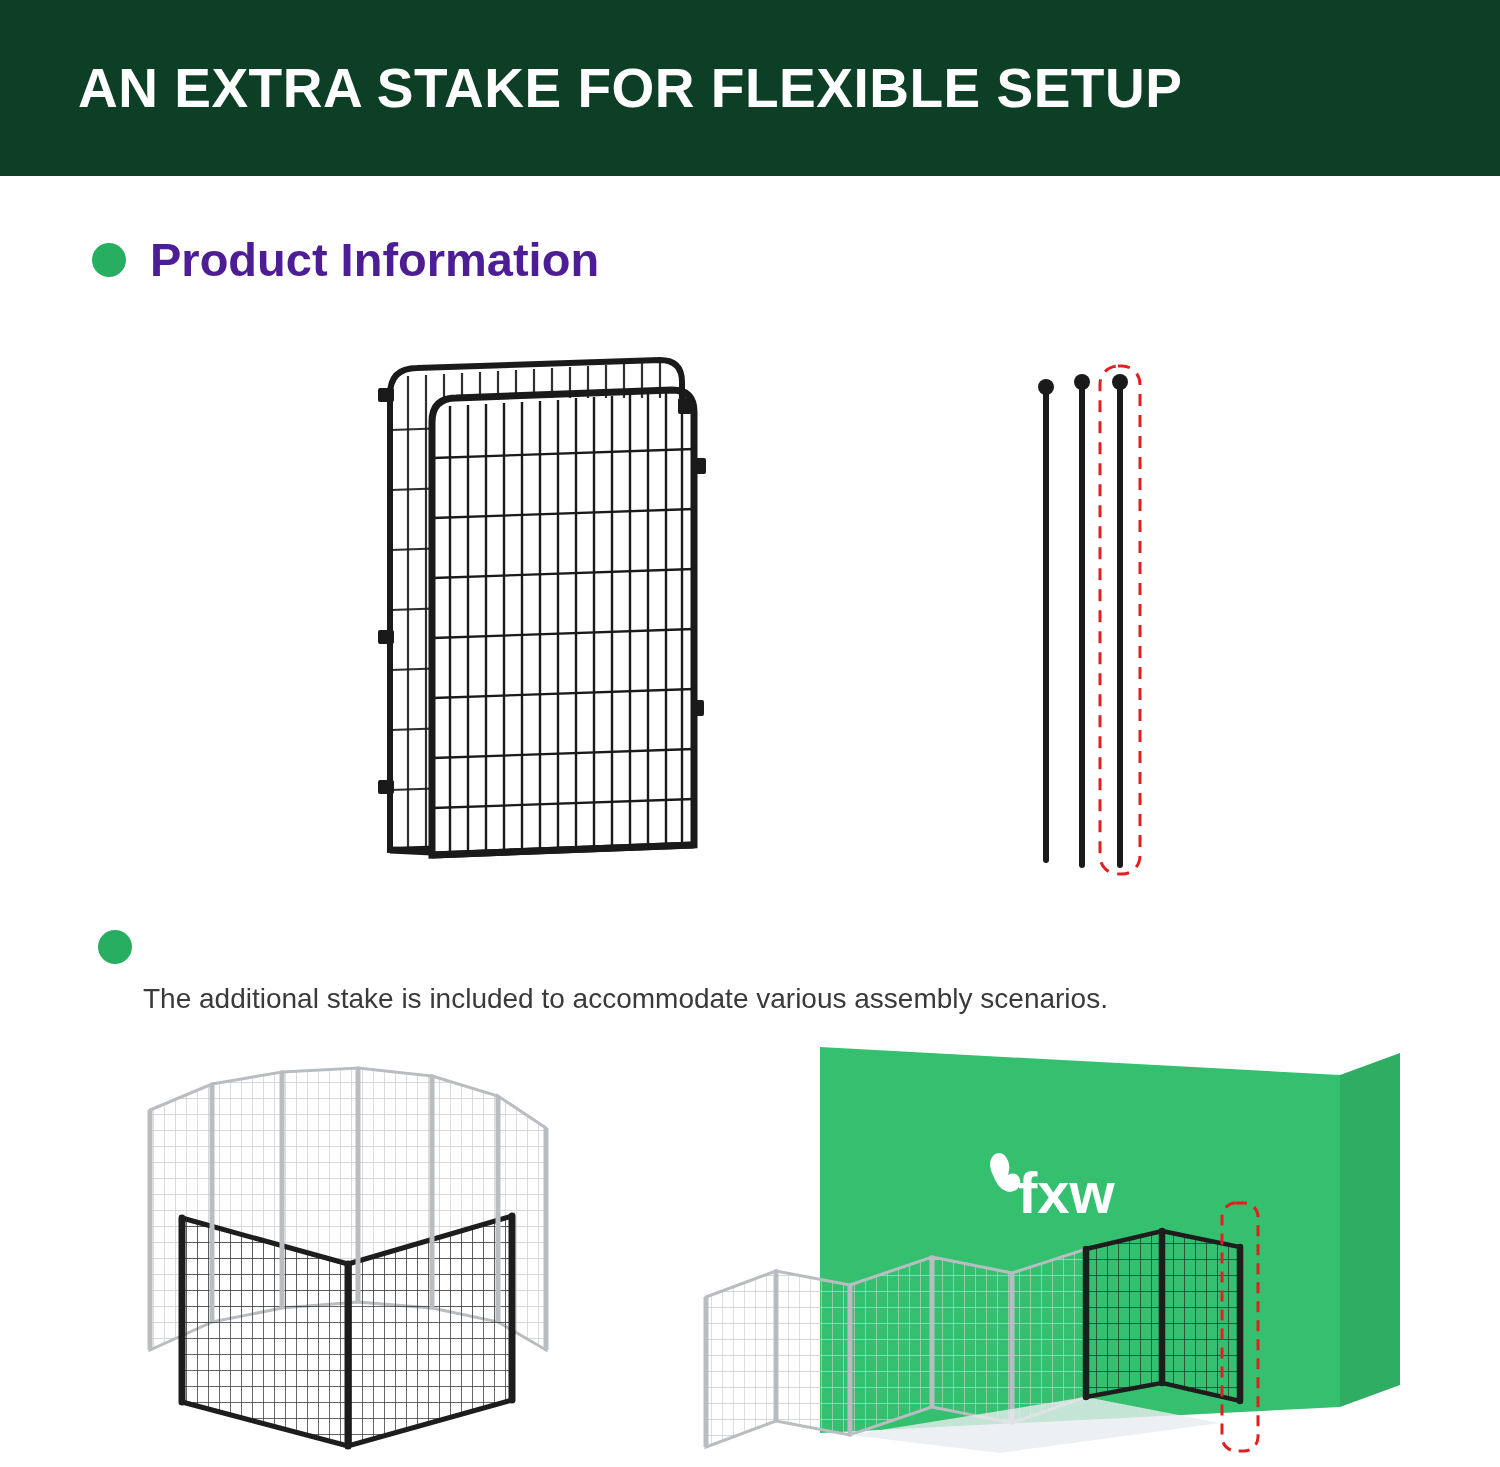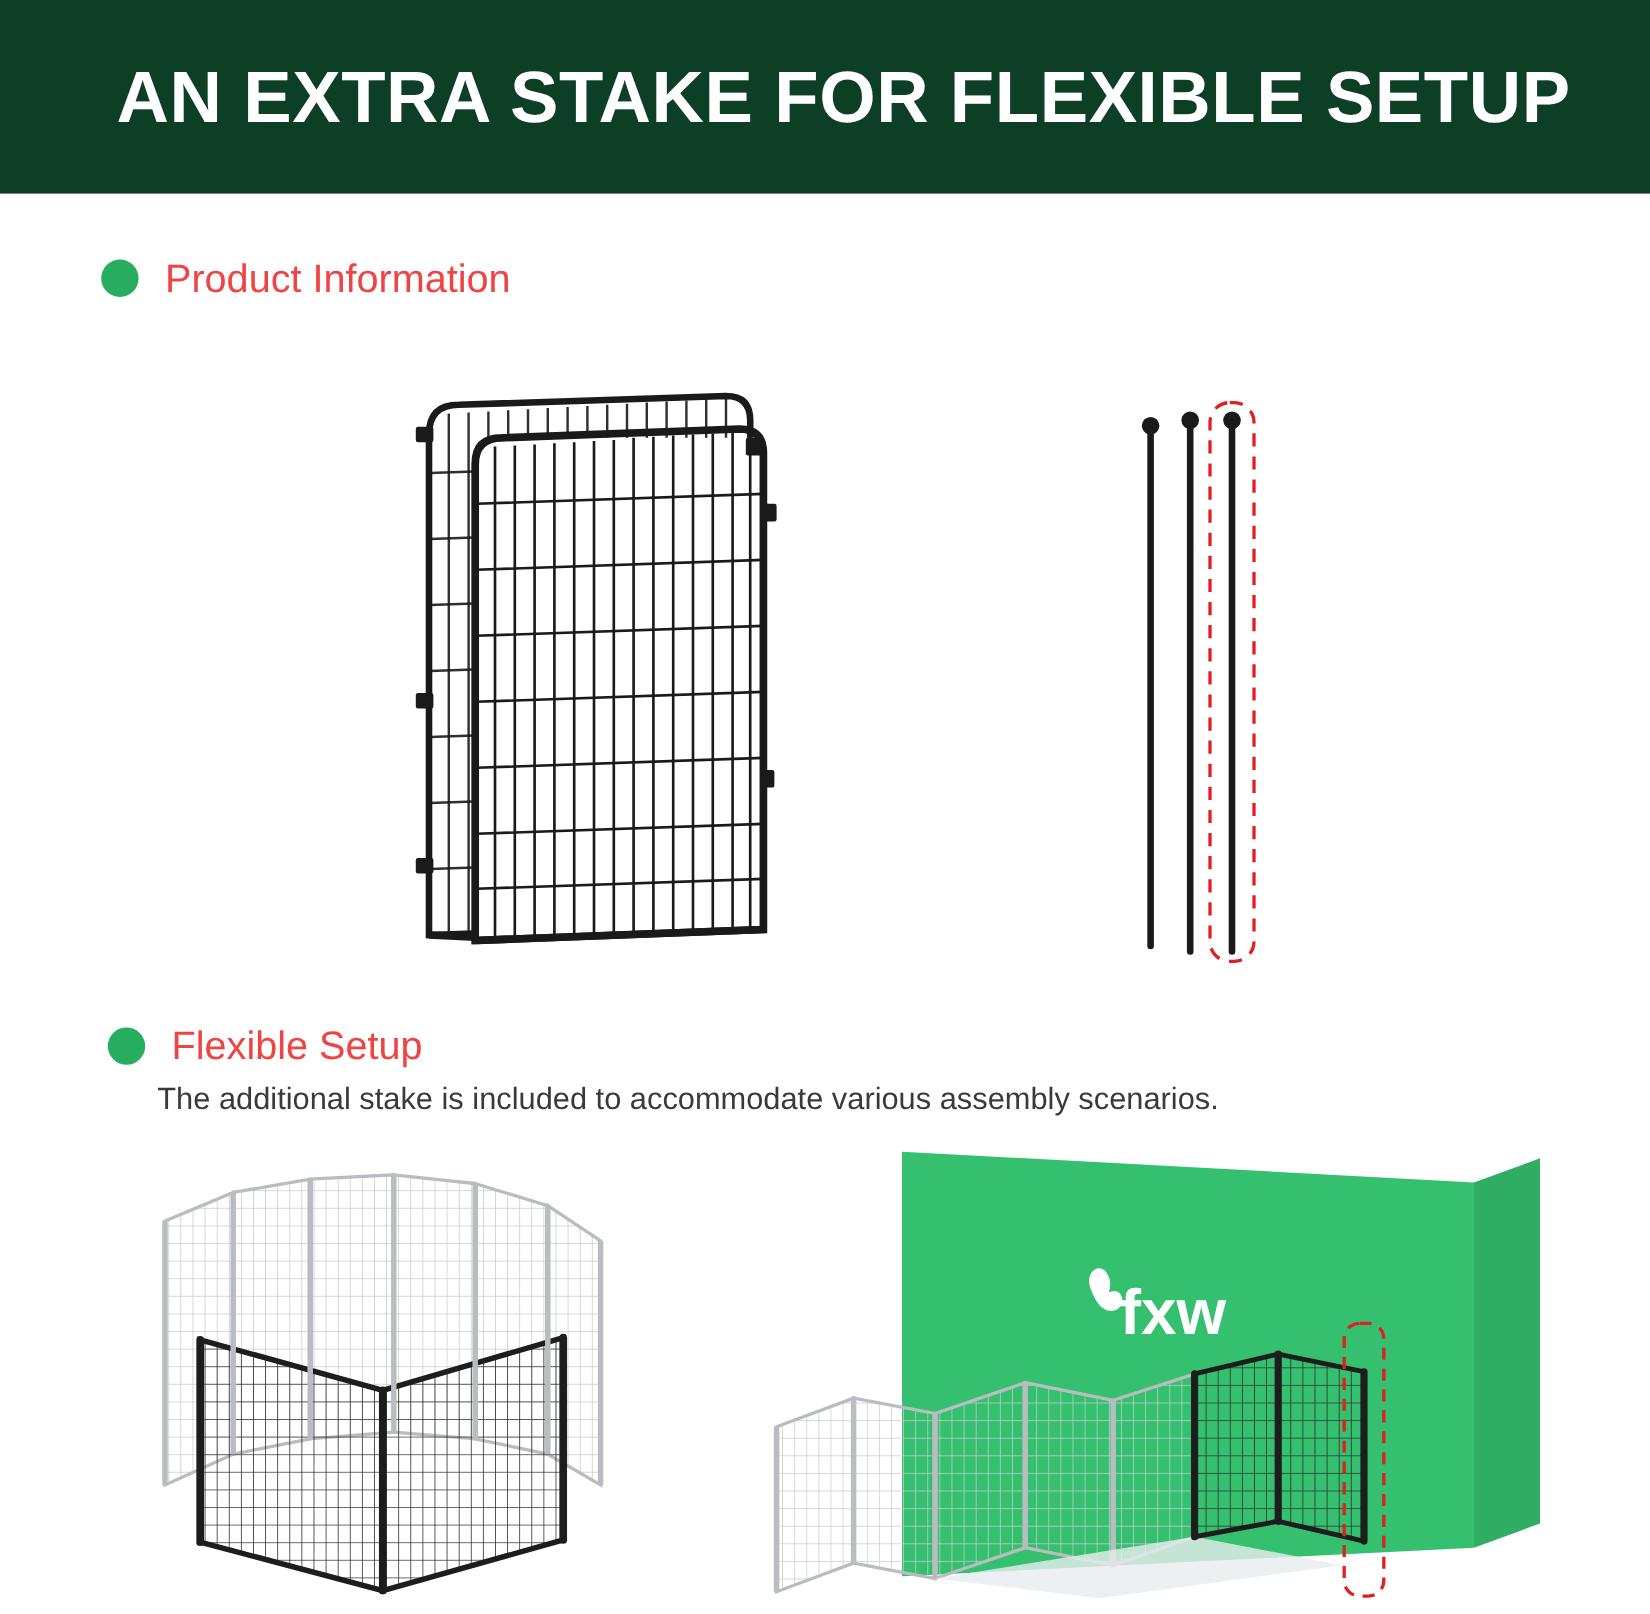--- a/index.html
+++ b/index.html
@@ -21,23 +21,23 @@
     position: absolute;
     left: 0;
     top: 0;
     width: 1500px;
     height: 176px;
     background: #0d3f26;
     display: flex;
     align-items: center;
   }
   .header-title {
-    margin-left: 106px;
+    margin-left: 78px;
     color: #ffffff;
-    font-size: 66px;
+    font-size: 55px;
     font-weight: bold;
     letter-spacing: 0.5px;
     line-height: 1.1;
     white-space: nowrap;
   }
 
   
   .section-heading {
     position: absolute;
     display: flex;
@@ -45,23 +45,23 @@
   }
   .bullet-dot {
     width: 34px;
     height: 34px;
     border-radius: 50%;
     background: #27ae60;
     flex: 0 0 auto;
   }
   .section-heading .heading-text {
     margin-left: 24px;
-    font-size: 36px;
-    font-weight: normal;
-    color: #ef4444;
+    font-size: 47px;
+    font-weight: bold;
+    color: #4c1d95;
     white-space: nowrap;
   }
   #section-product-info { left: 92px; top: 232px; }
   #section-flexible-setup { left: 98px; top: 930px; }
 
   .section-subtext {
     position: absolute;
     left: 143px;
     top: 983px;
     font-size: 28px;
@@ -192,21 +192,20 @@
     <g>
       <circle cx="100" cy="22" r="8" fill="#1a1a1a"></circle>
       <line x1="100" y1="25" x2="100" y2="505" stroke="#1a1a1a" stroke-width="6" stroke-linecap="round"></line>
       <rect x="80" y="6" width="40" height="508" rx="18" fill="none" stroke="#e02020" stroke-width="3" stroke-dasharray="12 9"></rect>
     </g>
   </svg>
 </div>
 
 <div class="section-heading" id="section-flexible-setup">
   <span class="bullet-dot"></span>
-  <span class="heading-text">Flexible Setup</span>
 </div>
 <div class="section-subtext">The additional stake is included to accommodate various assembly scenarios.</div>
 
 <div class="figure" id="fig-octagon-pen">
   <svg viewBox="0 0 470 400" xmlns="http://www.w3.org/2000/svg">
     <defs>
       <pattern id="meshLight" width="11" height="16" patternUnits="userSpaceOnUse">
         <path d="M0 0 H11 M0 0 V16" stroke="#c9ccd0" stroke-width="1.4" fill="none"></path>
       </pattern>
       <pattern id="meshDark" width="11" height="16" patternUnits="userSpaceOnUse">

